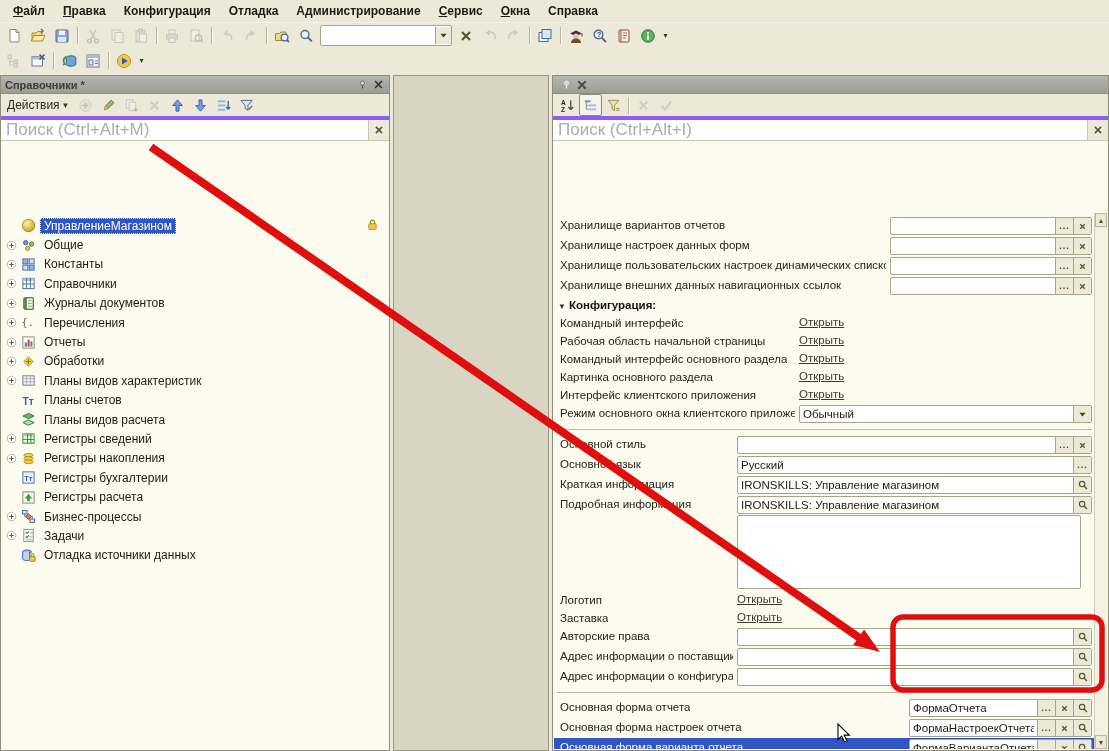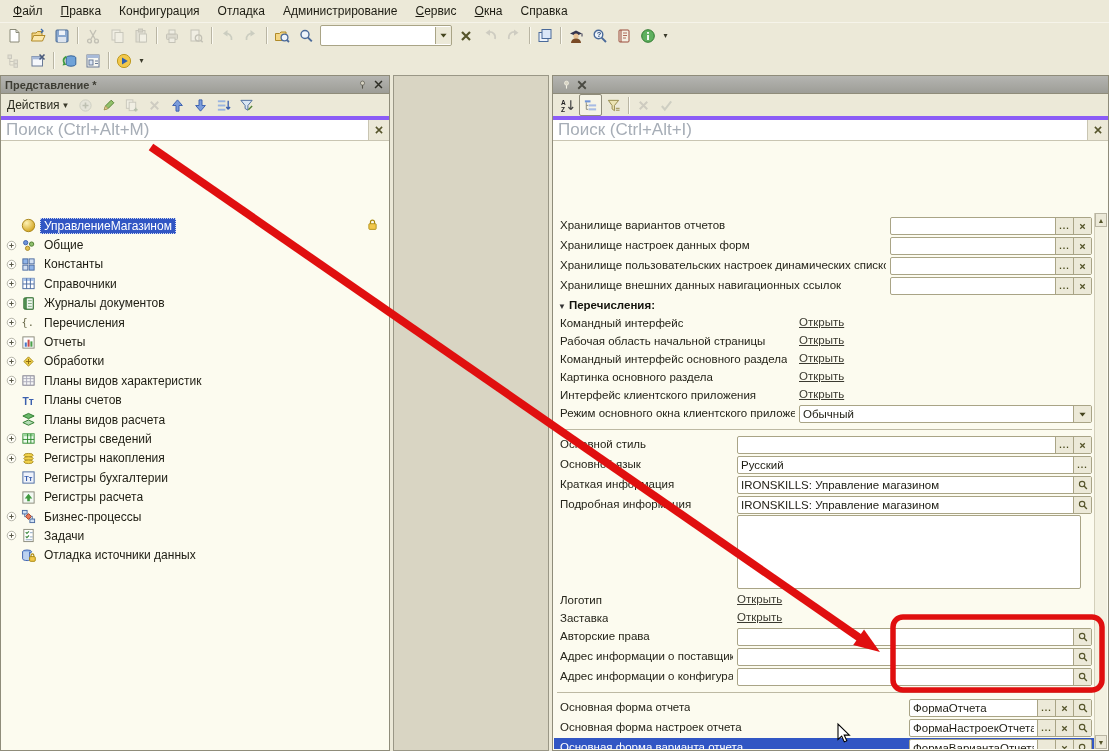--- a/index.html
+++ b/index.html
@@ -3,21 +3,21 @@
 <meta charset="utf-8">
 <style>
   html,body{margin:0;padding:0;}
   body{
     width:1109px;height:751px;position:relative;overflow:hidden;
     background:#ece9d8;color:#1d1c12;
     font-family:"Liberation Sans",sans-serif;font-size:12px;
   }
   
   #menubar{height:22px;display:flex;align-items:center;padding-left:4px;}
-  .menu-item{padding:3px 9px 3px 9px;cursor:default;white-space:nowrap;}
+  .menu-item{padding:3px 9px 3px 9px;cursor:default;white-space:nowrap;font-weight:bold;}
   .menu-item u{text-decoration:underline;}
   .toolbar{display:flex;align-items:center;height:25px;padding-left:2px;}
   #tb1{border-top:1px solid #f6f4ea;}
   .tbtn{width:22px;height:22px;display:flex;align-items:center;justify-content:center;border:1px solid transparent;border-radius:2px;flex:0 0 auto;}
   .tbtn.disabled{opacity:.42;filter:grayscale(75%);}
   .tsep{width:1px;height:17px;background:#b9b5a3;margin:0 3px;flex:0 0 auto;box-shadow:1px 0 0 #fbfaf2;}
   .tcombo{display:flex;align-items:center;height:19px;width:130px;background:#fff;border:1px solid #a9a486;border-radius:2px;margin:0 2px;}
   .tcombo input{flex:1;min-width:0;border:none;outline:none;background:transparent;font:inherit;height:15px;padding:0 3px;}
   .tcombo .drop{width:15px;height:17px;background:#ece9d8;border-left:1px solid #a9a486;display:flex;align-items:center;justify-content:center;}
   .tcaret{width:11px;font-size:8px;color:#3a3a2a;text-align:center;}
@@ -327,21 +327,21 @@
           <circle cx="8" cy="8" r="6.6" fill="#f2c84b" stroke="#bf9a22"></circle>
           <path d="M6 4.6v6.8l5.8-3.4z" fill="#2f5fae"></path>
         </svg>
       </span>
     </span>
     <span class="tcaret">▾</span>
   </div>
 
 <div class="panel" id="left-panel">
   <div class="panel-title">
-    <span class="pt-label">Представление *</span>
+    <span class="pt-label">Справочники *</span>
     <span class="pt-btn">
         <svg width="11" height="11" viewBox="0 0 16 16">
           <circle cx="8" cy="6" r="3" fill="#d8d4c4" stroke="#55544a"></circle>
           <path d="M8 9v5" stroke="#55544a" stroke-width="1.6"></path>
         </svg>
       </span>
     <span class="pt-btn">
         <svg width="11" height="11" viewBox="0 0 16 16">
           <path d="M3 3l10 10M13 3L3 13" stroke="#2e2e26" stroke-width="2.2"></path>
         </svg>
@@ -846,21 +846,21 @@
           <span class="pbtn dots">...</span>
           <span class="pbtn">
             <span style="display: inline-flex; width: 9px; height: 9px;">
               <svg width="9" height="9" viewBox="0 0 16 16">
                 <path d="M4 4l8 8M12 4l-8 8" stroke="#55542a" stroke-width="2.2"></path>
               </svg>
             </span>
           </span>
         </span>
       </div>
-      <div class="prow psection"><span class="tri">▼</span><span>Перечисления:</span></div>
+      <div class="prow psection"><span class="tri">▼</span><span>Конфигурация:</span></div>
       <div class="prow h18">
         <span class="plabel" style="max-width: 235px;">Командный интерфейс</span>
         <span class="plink" style="left: 245px;">Открыть</span>
       </div>
       <div class="prow h18">
         <span class="plabel" style="max-width: 235px;">Рабочая область начальной страницы</span>
         <span class="plink" style="left: 245px;">Открыть</span>
       </div>
       <div class="prow h18">
         <span class="plabel" style="max-width: 235px;">Командный интерфейс основного раздела</span>

